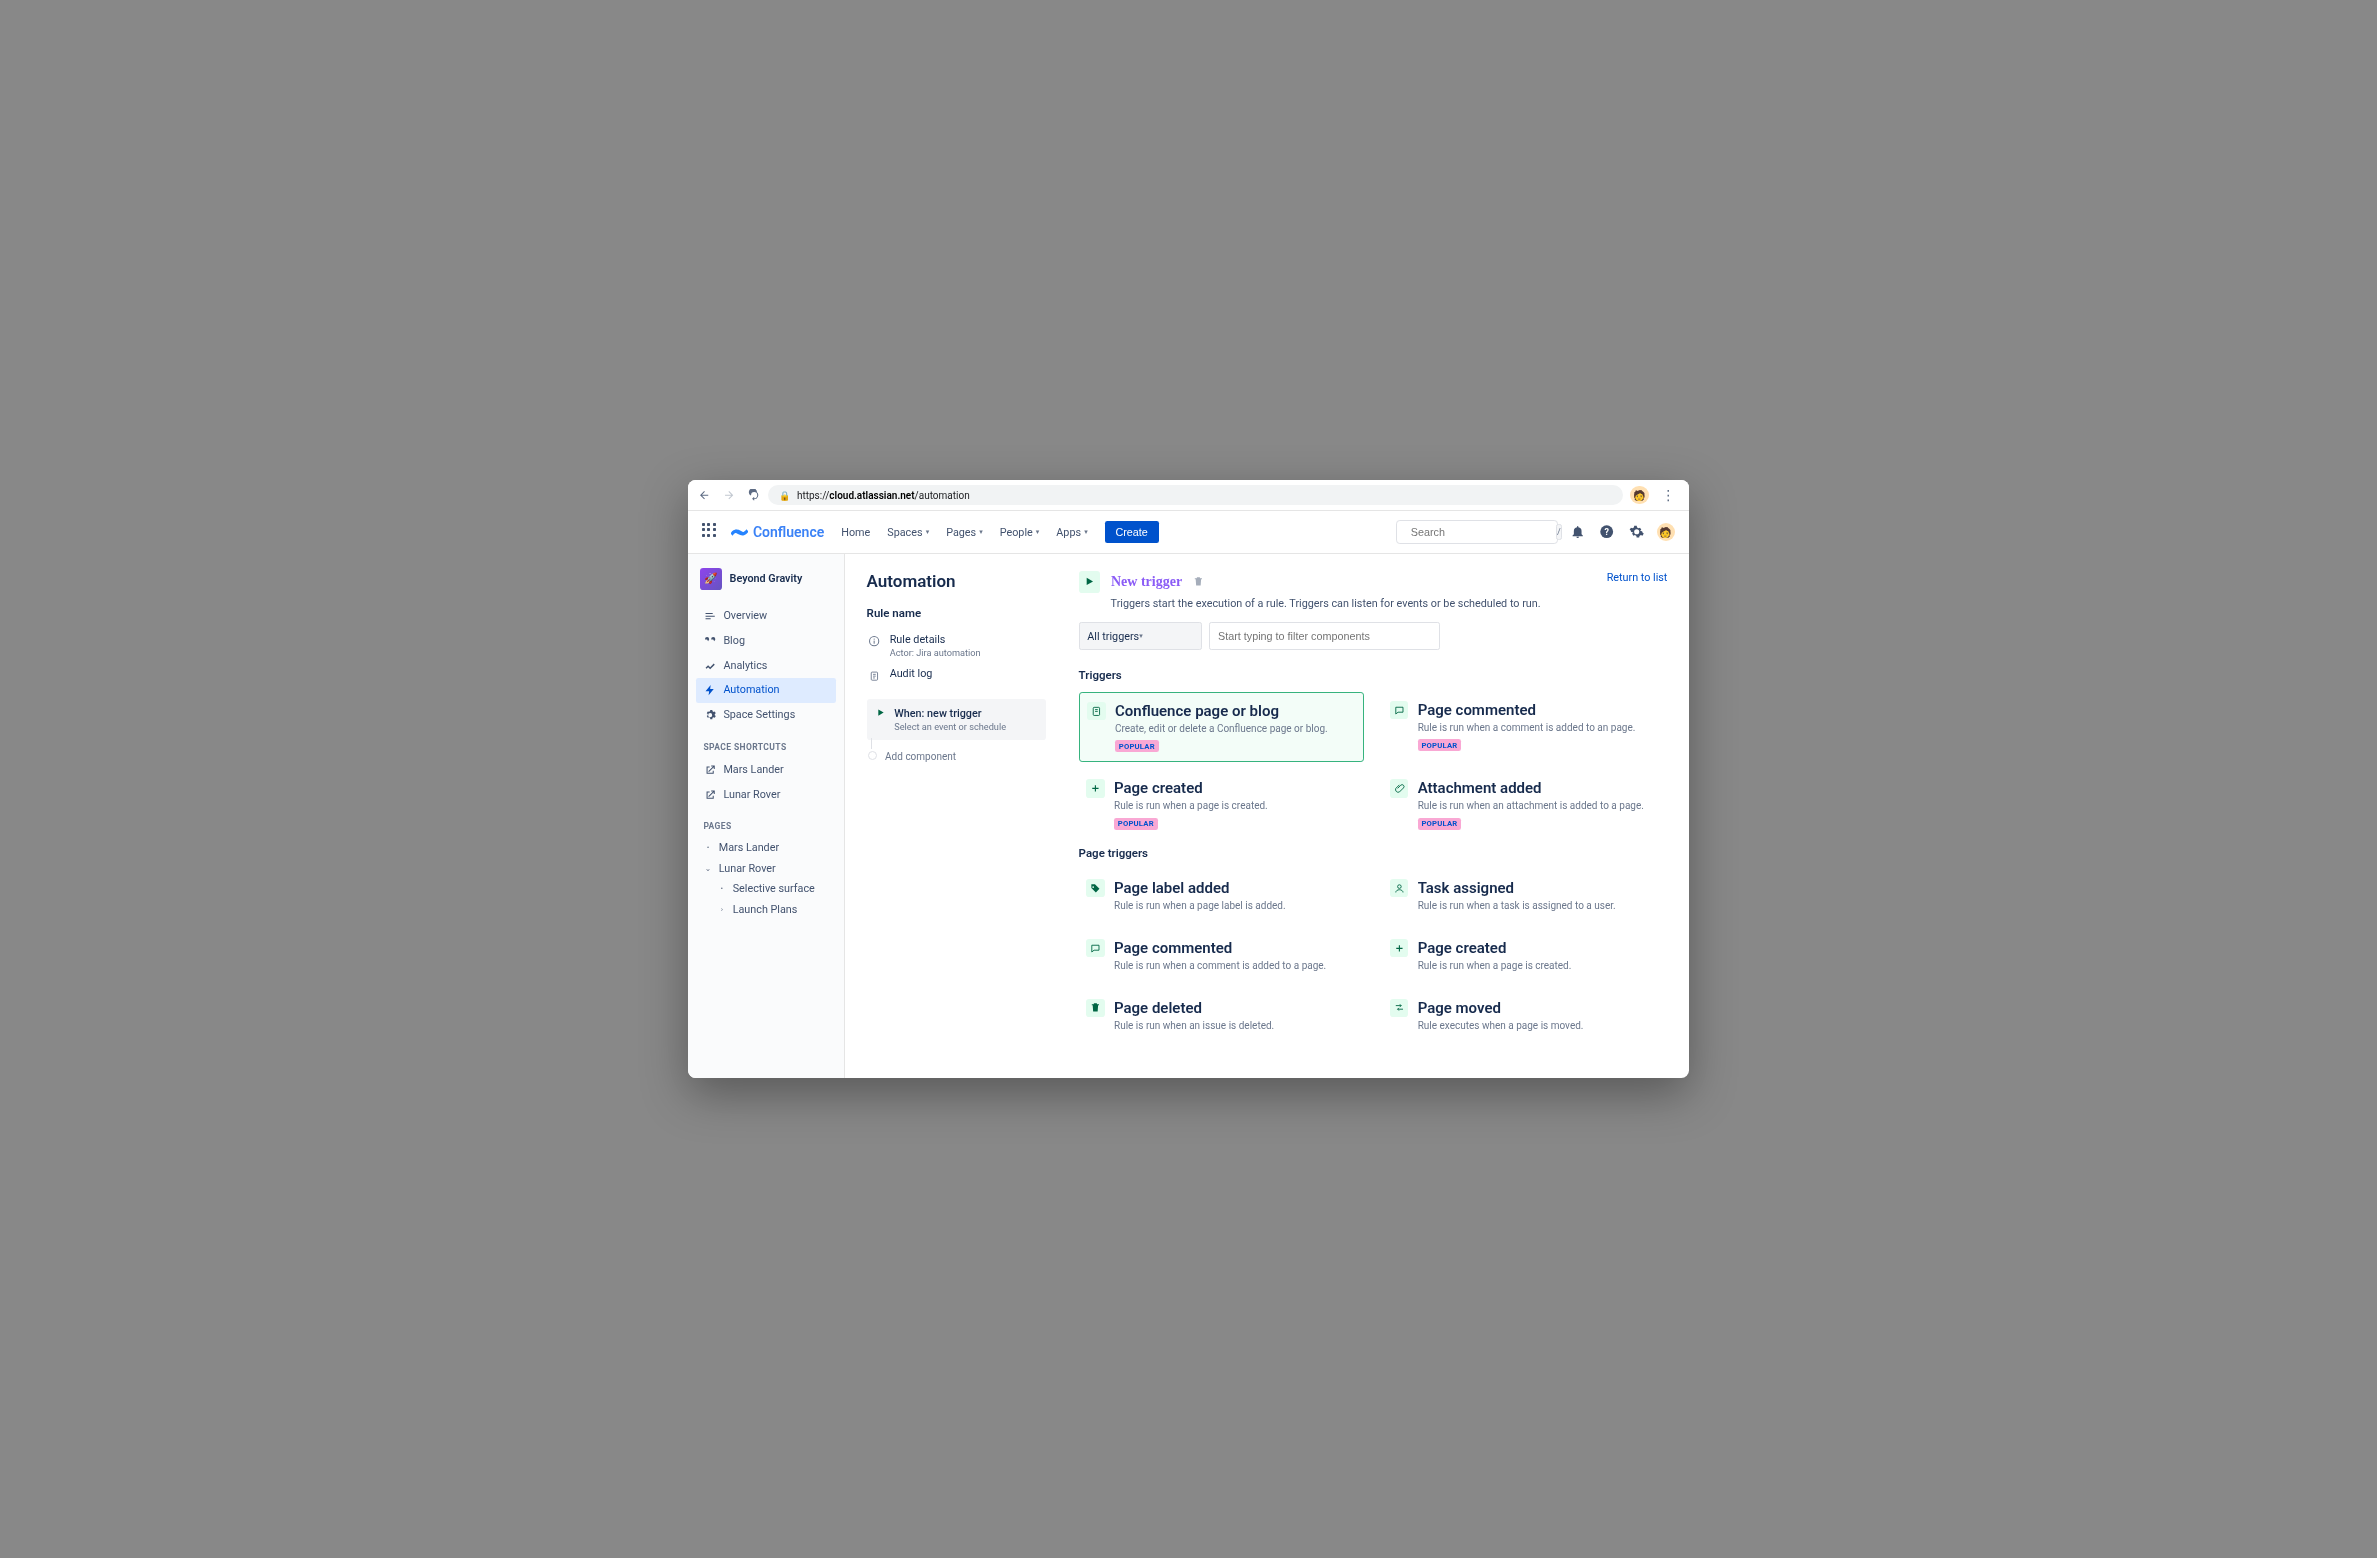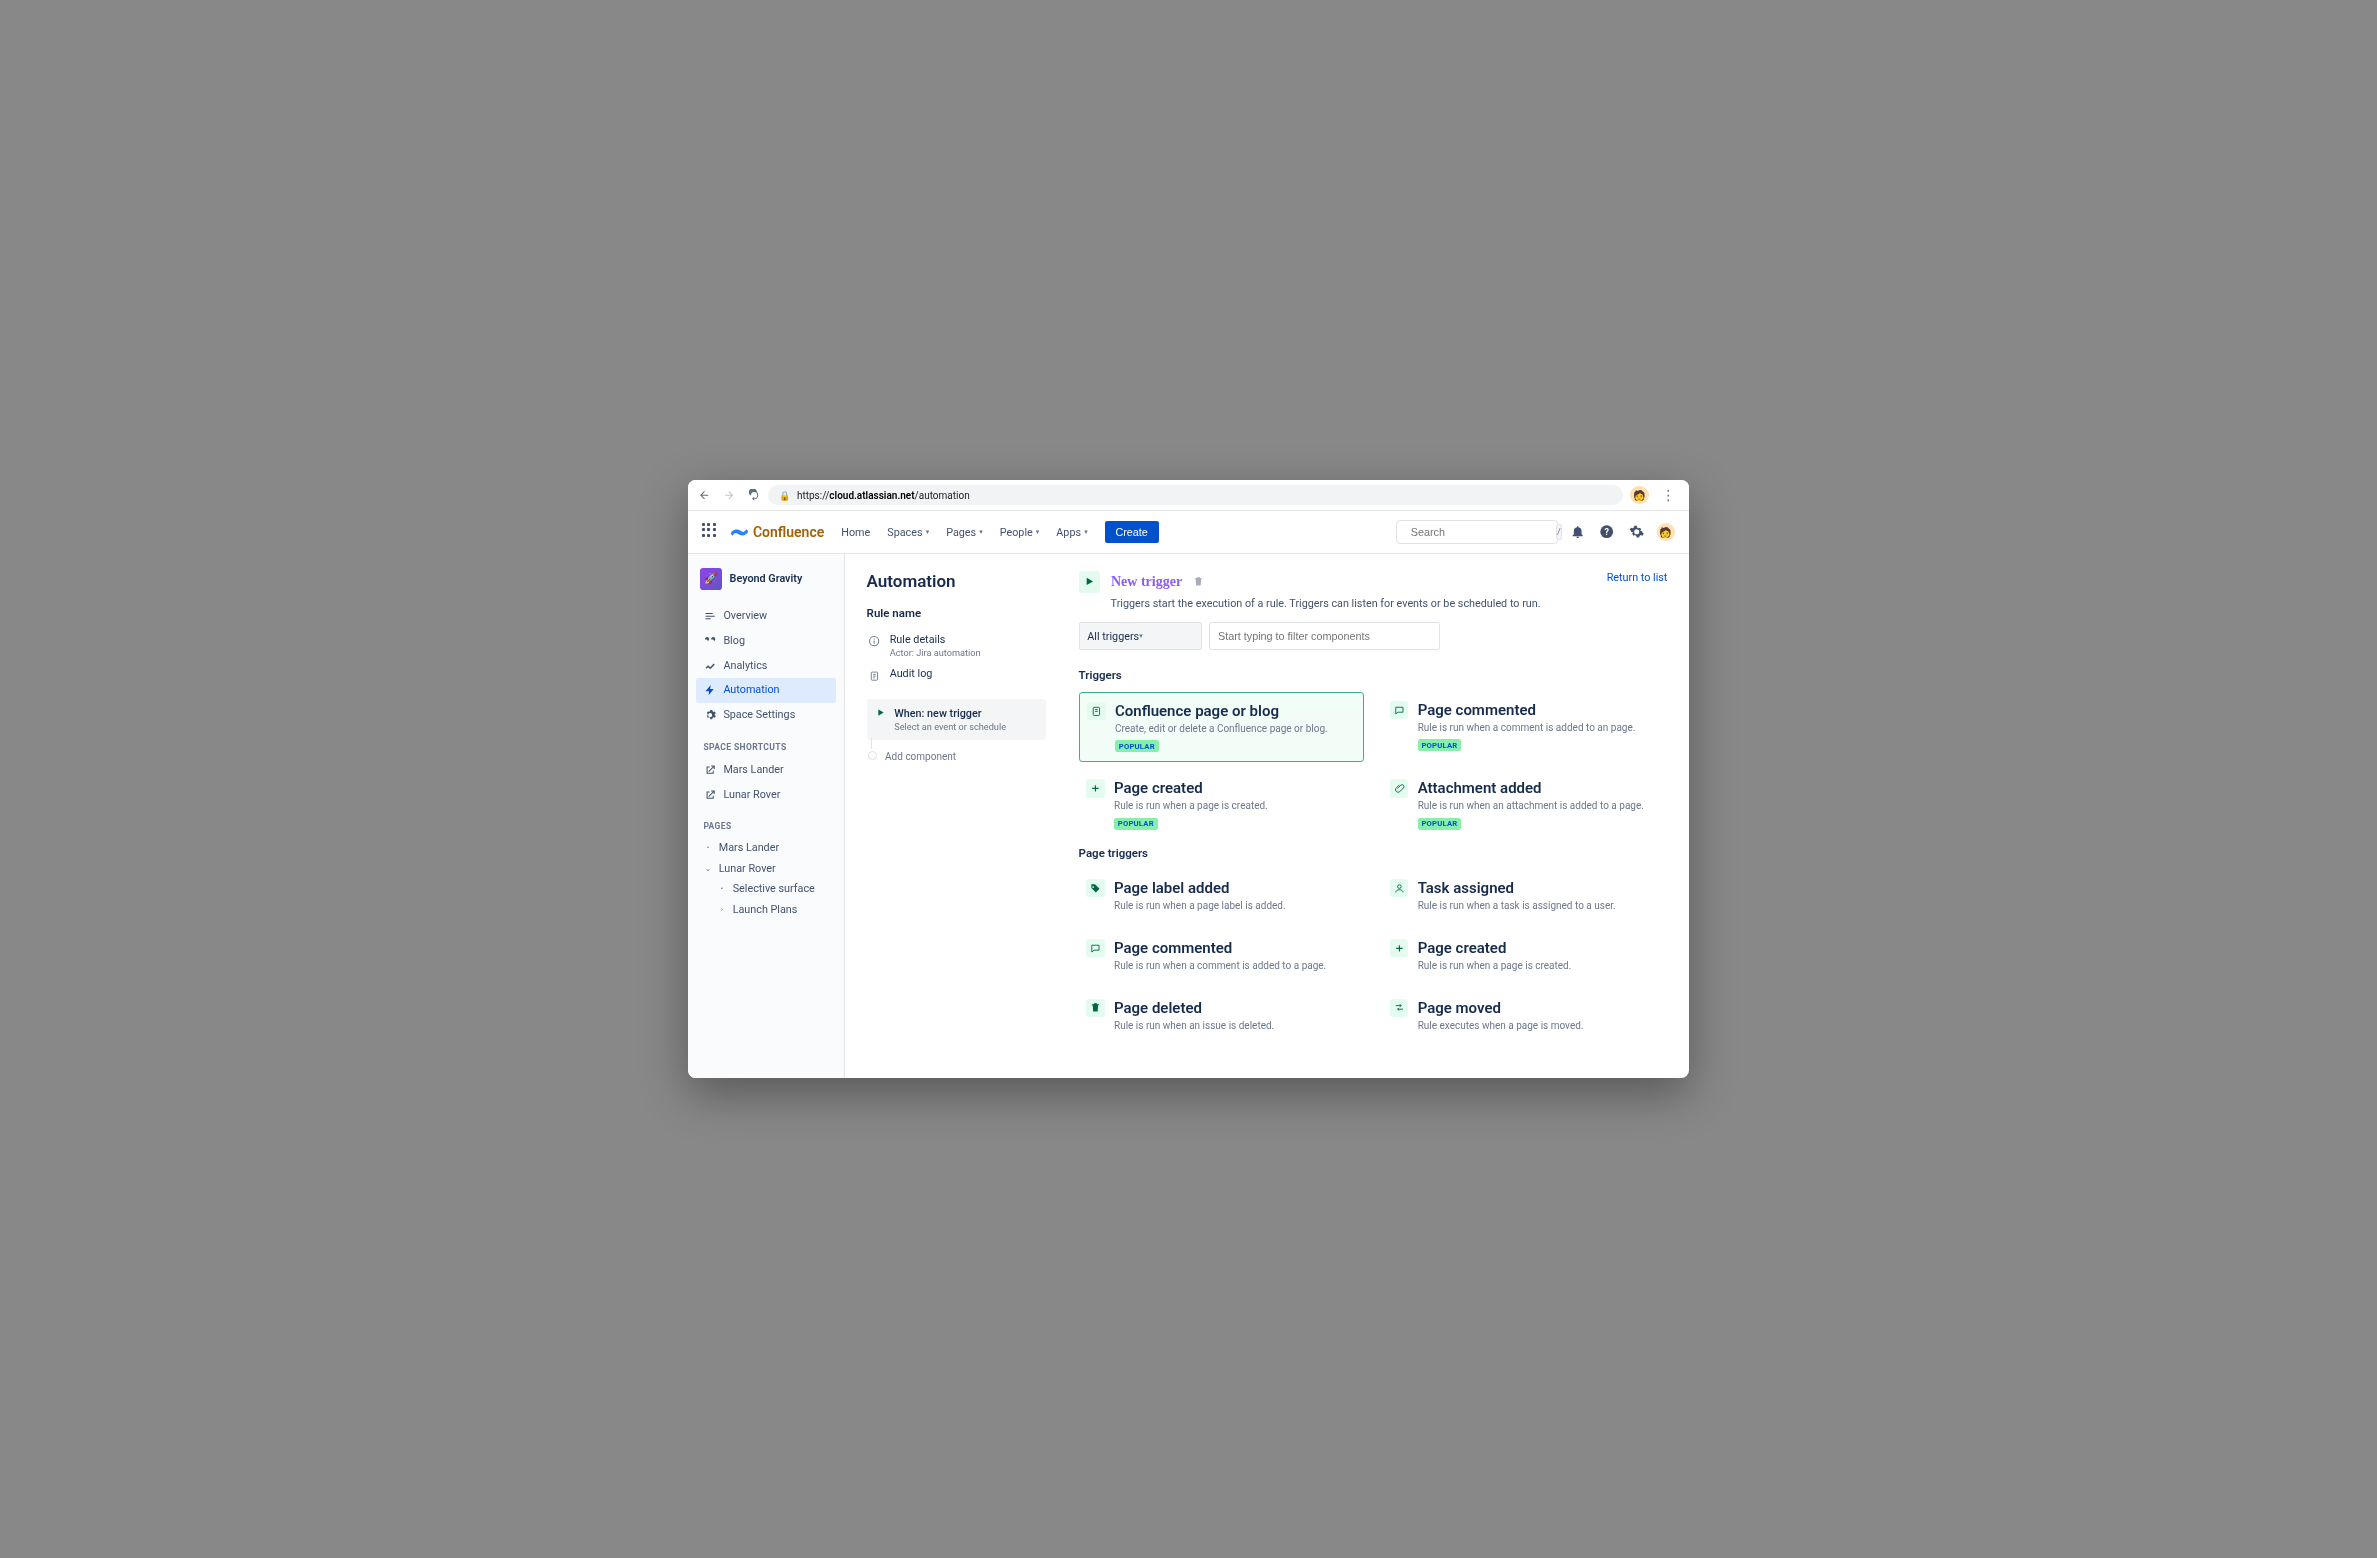--- a/index.html
+++ b/index.html
@@ -19,21 +19,21 @@
 .nav-icons .ico.disabled { color: #c1c7d0; }
 .url-box { flex: 1; background: #f1f3f4; border-radius: 15.4px; padding: 4.6px 10.8px; font-size: 10px; color: #202124; display:flex; align-items:center; gap:6.2px; }
 .url-box .lock { color:#5e6c84; font-size:9.2px; }
 .url-box b { font-weight:600; color:#000; }
 .avatar-sm { width: 18.5px; height: 18.5px; border-radius: 50%; background: #ffe0b2; display:flex; align-items:center; justify-content:center; font-size:10px; }
 .dots-menu { font-size: 14px; color: #5e6c84; padding: 0 4.6px; cursor:pointer; }
 
 .topnav { height: 43px; display:flex; align-items:center; padding: 0 14px; gap: 10.8px; border-bottom: 0.8px solid #e5e5e5; }
 .apps-grid { width:18.5px; height:18.5px; display:grid; grid-template-columns:repeat(3,3.1px); grid-template-rows:repeat(3,3.1px); gap:2.3px; cursor:pointer; }
 .apps-grid span { background:#42526e; border-radius:0.8px; }
-.conf-logo { display:flex; align-items:center; gap:4.6px; color:#a16207; font-weight:600; font-size:14px; }
+.conf-logo { display:flex; align-items:center; gap:4.6px; color:#3b82f6; font-weight:600; font-size:14px; }
 .nav-links { display:flex; gap:4.6px; }
 .nav-link { color:#42526e; font-size:10.8px; padding:4.6px 6.2px; display:flex; align-items:center; gap:3.1px; cursor:pointer; border-radius:2.3px; }
 .chev { font-size:7px; color:#6b778c; }
 .create-btn { background:#0052cc; color:#fff; border:none; padding:5.4px 10.8px; border-radius:2.3px; font-size:10.8px; font-weight:500; cursor:pointer; }
 .spacer { flex:1; }
 .search-box { display:flex; align-items:center; border:0.8px solid #dfe1e6; border-radius:3.8px; padding:3.8px 7.7px; width:162px; gap:6.2px; }
 .search-box input { border:none; outline:none; flex:1; font-size:10.8px; background:transparent; }
 .slash { background:#f4f5f7; border:0.8px solid #dfe1e6; border-radius:2.3px; width:15.4px; height:15.4px; display:flex; align-items:center; justify-content:center; font-size:9.2px; color:#6b778c; }
 .top-icons { display:flex; gap:10.8px; align-items:center; color:#42526e; }
 .top-icons .ti { width:18.5px; height:18.5px; display:flex; align-items:center; justify-content:center; cursor:pointer; }
@@ -74,21 +74,21 @@
 .filter-row { display:flex; gap:7.7px; padding-left:0; margin-bottom:18.5px; }
 .dropdown { border:0.8px solid #dfe1e6; background:#f4f5f7; border-radius:2.3px; padding:6.2px 7.7px; font-size:10.8px; color:#172b4d; width:123px; display:flex; justify-content:flex-start; align-items:center; cursor:pointer; }
 .filter-input { border:0.8px solid #dfe1e6; border-radius:2.3px; padding:6.2px 7.7px; font-size:10.8px; width:231px; outline:none; }
 .section-title { font-size:11.5px; font-weight:600; color:#172b4d; margin:7.7px 0 9.2px; }
 .cards { display:grid; grid-template-columns:1fr 1fr; gap:7.7px 18.5px; }
 .card { display:flex; gap:9.2px; padding:9.2px 7.7px; border-radius:3.1px; cursor:pointer; align-items:flex-start; }
 .card.featured-sel { border:1.5px solid #36b37e; background:#f3fdf8; }
 .card-icon { width:18.5px; height:18.5px; background:#e3fcef; border-radius:3.1px; display:flex; align-items:center; justify-content:center; color:#006644; font-size:10px; flex-shrink:0; }
 .card-body .ct { font-size:15px; font-weight:600; color:#172b4d; }
 .card-body .cd { font-size:10px; color:#6b778c; margin-top:2.3px; line-height:1.35; }
-.popular { display:inline-block; font-size:7.7px; font-weight:700; color:#0052cc; background:#86efac; padding:1.5px 3.8px; border-radius:2.3px; margin-top:4.6px; letter-spacing:0.2px; }
+.popular { display:inline-block; font-size:7.7px; font-weight:700; color:#0052cc; background:#f9a8d4; padding:1.5px 3.8px; border-radius:2.3px; margin-top:4.6px; letter-spacing:0.2px; }
 .return-link { position:absolute; right:21.6px; top:17px; color:#0052cc; font-size:10.8px; cursor:pointer; }
 .main-wrap { position:relative; flex:1; display:flex; }
 
 svg { display:block; }
 </style>
 </head>
 <body>
 
 <div class="window">
 

